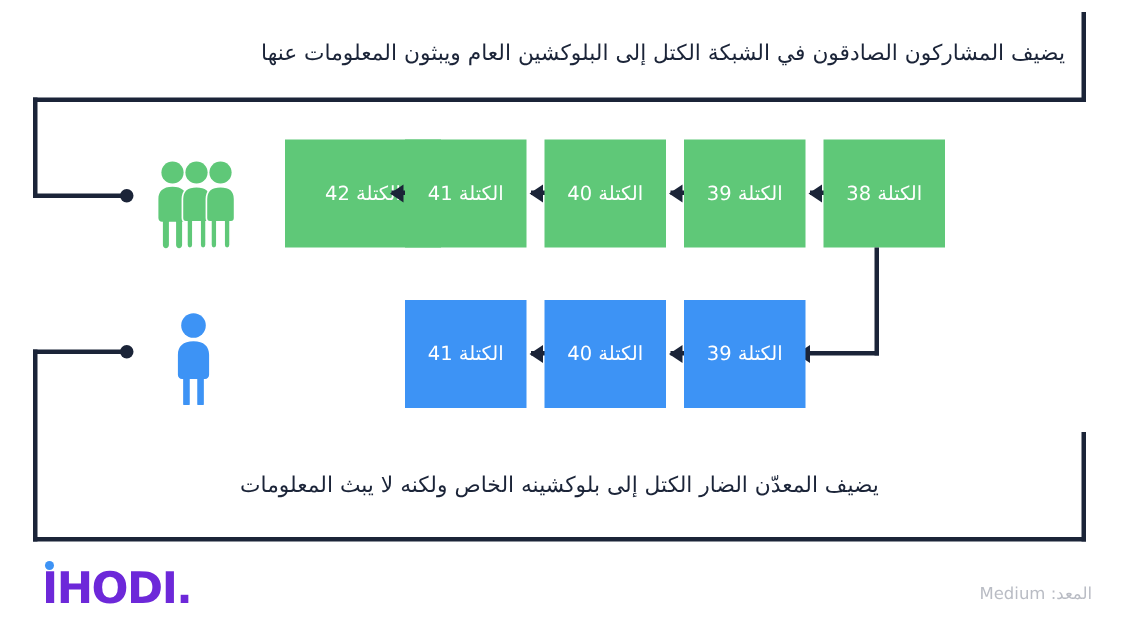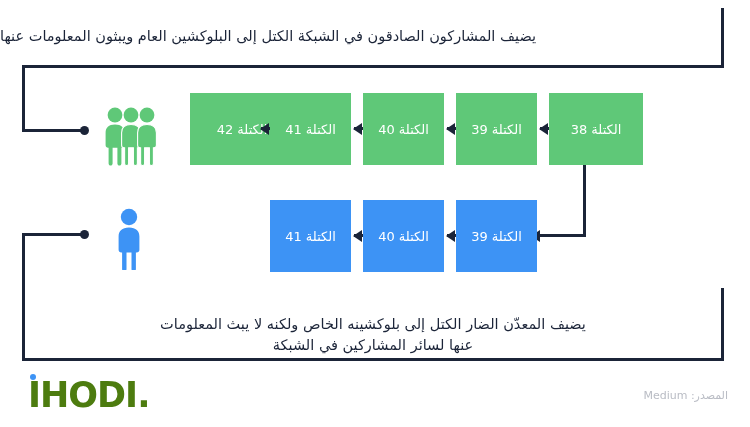--- a/index.html
+++ b/index.html
@@ -99,23 +99,23 @@
   
   .people {
     position: absolute;
   }
 
   
   .logo {
     position: absolute;
     font-family: "DejaVu Sans", sans-serif;
     font-weight: bold;
-    font-size: 35px;
+    font-size: 29px;
     letter-spacing: -1px;
-    color: #4d7c0f;
+    color: #6d28d9;
   }
   .logo-dot {
     position: absolute;
     width: 6px;
     height: 6px;
     border-radius: 50%;
     background: #3d93f5;
   }
   .source {
     position: absolute;
@@ -129,21 +129,21 @@
     direction: ltr;
     unicode-bidi: embed;
     text-align: right;
   }
 </style>
 </head>
 <body>
 
 <div id="stage">
 
-  <div class="caption" style="top:26px; left:0; width:710px; text-align:left;">يضيف المشاركون الصادقون في الشبكة الكتل إلى البلوكشين العام ويبثون المعلومات عنها</div>
+  <div class="caption" style="top:26px; left:0; width:710px; text-align:right;">يضيف المشاركون الصادقون في الشبكة الكتل إلى البلوكشين العام ويبثون المعلومات عنها</div>
 
   <div class="frame-line" style="left:721px; top:8px; width:3px; height:60px;"></div>
 
   <div class="frame-line" style="left:22px; top:65px; width:702px; height:3px;"></div>
 
   <div class="frame-line" style="left:22px; top:65px; width:3px; height:67px;"></div>
 
   <div class="frame-line" style="left:22px; top:129px; width:62px; height:3px;"></div>
   <div class="dot" style="left:80px; top:126px;"></div>
 
@@ -174,21 +174,21 @@
   <div class="block block-green" style="left:363px; top:93px; width:81px; height:72px;">
     <span>الكتلة 40</span>
   </div>
   <div class="arrow" style="left:447px; top:127px; width:28px;"></div>
 
   <div class="block block-green" style="left:456px; top:93px; width:81px; height:72px;">
     <span>الكتلة 39</span>
   </div>
   <div class="arrow" style="left:540px; top:127px; width:28px;"></div>
 
-  <div class="block block-green" style="left:549px; top:93px; width:94px; height:72px;">
+  <div class="block block-green" style="left:549px; top:93px; width:81px; height:72px;">
     <span>الكتلة 38</span>
   </div>
 
   <div class="frame-line" style="left:583px; top:165px; width:3px; height:72px;"></div>
   <div class="frame-line" style="left:539px; top:234px; width:47px; height:3px;"></div>
   <div class="arrow-head-left" style="left:531px; top:230px;"></div>
 
   <div class="frame-line" style="left:22px; top:233px; width:62px; height:3px;"></div>
   <div class="dot" style="left:80px; top:230px;"></div>
   <div class="frame-line" style="left:22px; top:233px; width:3px; height:128px;"></div>
@@ -210,25 +210,24 @@
   <div class="block block-blue" style="left:363px; top:200px; width:81px; height:72px;">
     <span>الكتلة 40</span>
   </div>
   <div class="arrow" style="left:447px; top:234px; width:28px;"></div>
 
   <div class="block block-blue" style="left:456px; top:200px; width:81px; height:72px;">
     <span>الكتلة 39</span>
   </div>
 
   <div class="caption caption-bottom" style="top:290px; left:40px; width:666px;">يضيف المعدّن الضار الكتل إلى بلوكشينه الخاص ولكنه لا يبث المعلومات</div>
-  <div class="caption caption-bottom" style="top:311px; left:40px; width:666px;">عنها لسائر المشاركين في الشبكة</div>
 
   <div class="logo" style="left:28px; top:375px;">
     <span>IHODI.</span>
   </div>
   <div class="logo-dot" style="left:30px; top:374px;"></div>
 
   <div class="source" style="right:22px; top:389px; width:220px;">
-    <span>المصدر:</span>
+    <span>المعد:</span>
     <span class="src-medium">Medium</span>
   </div>
 
 </div>
 
 </body></html>

